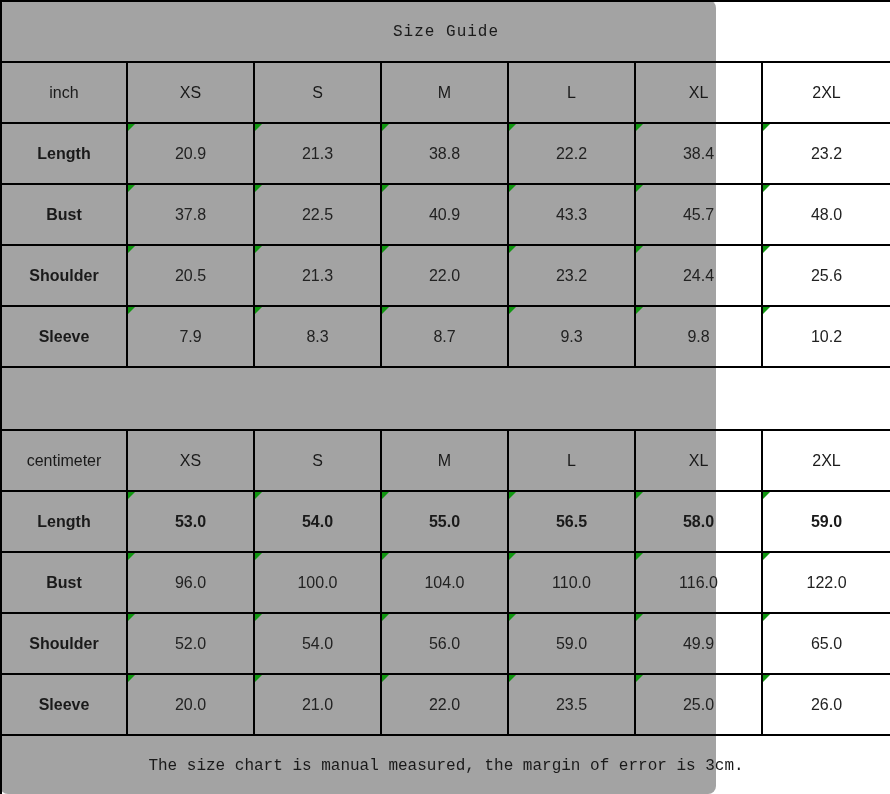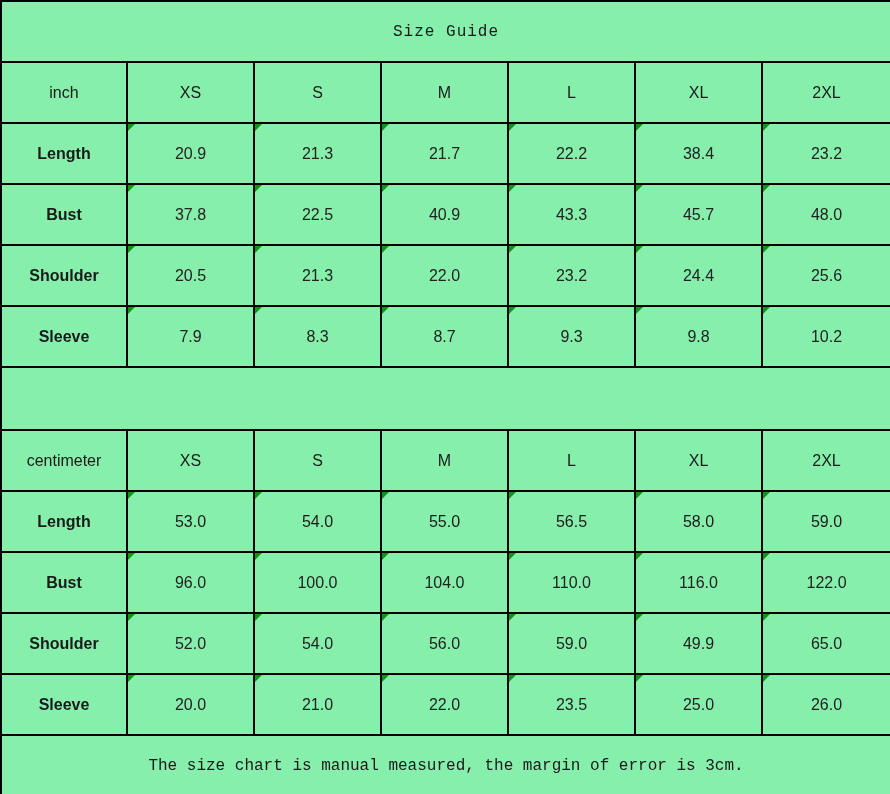--- a/index.html
+++ b/index.html
@@ -1,16 +1,16 @@
 <!DOCTYPE html>
 <html><head>
 <meta charset="utf-8">
 <style>
   html,body{margin:0;padding:0;background:#ffffff;}
-  .sheet{width:890px;height:794px;background:#86efac;box-sizing:border-box;}
+  .sheet{width:716px;height:794px;background:#a3a3a3;box-sizing:border-box;border-radius:8px;}
   table.size-guide{
     border-collapse:collapse;
     table-layout:fixed;
     width:890px;height:794px;
     font-family:"Liberation Sans", sans-serif;
     color:#1a1a1a;
   }
   table.size-guide td{
     border:2px solid #000000;
     text-align:center;
@@ -23,21 +23,21 @@
   tr.r{height:61px;}
   td.title-cell{
     font-family:"Liberation Mono","DejaVu Sans Mono",monospace;
     font-size:19px;
     letter-spacing:1px;
     font-weight:normal;
   }
   td.hdr{font-weight:normal;font-size:16px;}
   td.lbl{font-weight:bold;font-size:16px;}
   td.val{font-weight:normal;color:#222222;}
-  td.val.bv span{font-weight:normal;color:#1a1a1a;}
+  td.val.bv span{font-weight:bold;color:#1a1a1a;}
   td.footer-cell{
     font-family:"Liberation Mono","DejaVu Sans Mono",monospace;
     font-size:15px;
     font-weight:normal;
   }
   td.sep-cell{height:61px;}
   i.tri{
     position:absolute;top:0;left:0;
     width:7px;height:7px;
     background:#109610;
@@ -72,21 +72,21 @@
     <td class="hdr">M</td>
     <td class="hdr">L</td>
     <td class="hdr">XL</td>
     <td class="hdr">2XL</td>
   </tr>
 
   <tr class="r">
     <td class="lbl">Length</td>
     <td class="val"><i class="tri"></i><span>20.9</span></td>
     <td class="val"><i class="tri"></i><span>21.3</span></td>
-    <td class="val"><i class="tri"></i><span>21.7</span></td>
+    <td class="val"><i class="tri"></i><span>38.8</span></td>
     <td class="val"><i class="tri"></i><span>22.2</span></td>
     <td class="val"><i class="tri"></i><span>38.4</span></td>
     <td class="val"><i class="tri"></i><span>23.2</span></td>
   </tr>
 
   <tr class="r">
     <td class="lbl">Bust</td>
     <td class="val"><i class="tri"></i><span>37.8</span></td>
     <td class="val"><i class="tri"></i><span>22.5</span></td>
     <td class="val"><i class="tri"></i><span>40.9</span></td>

